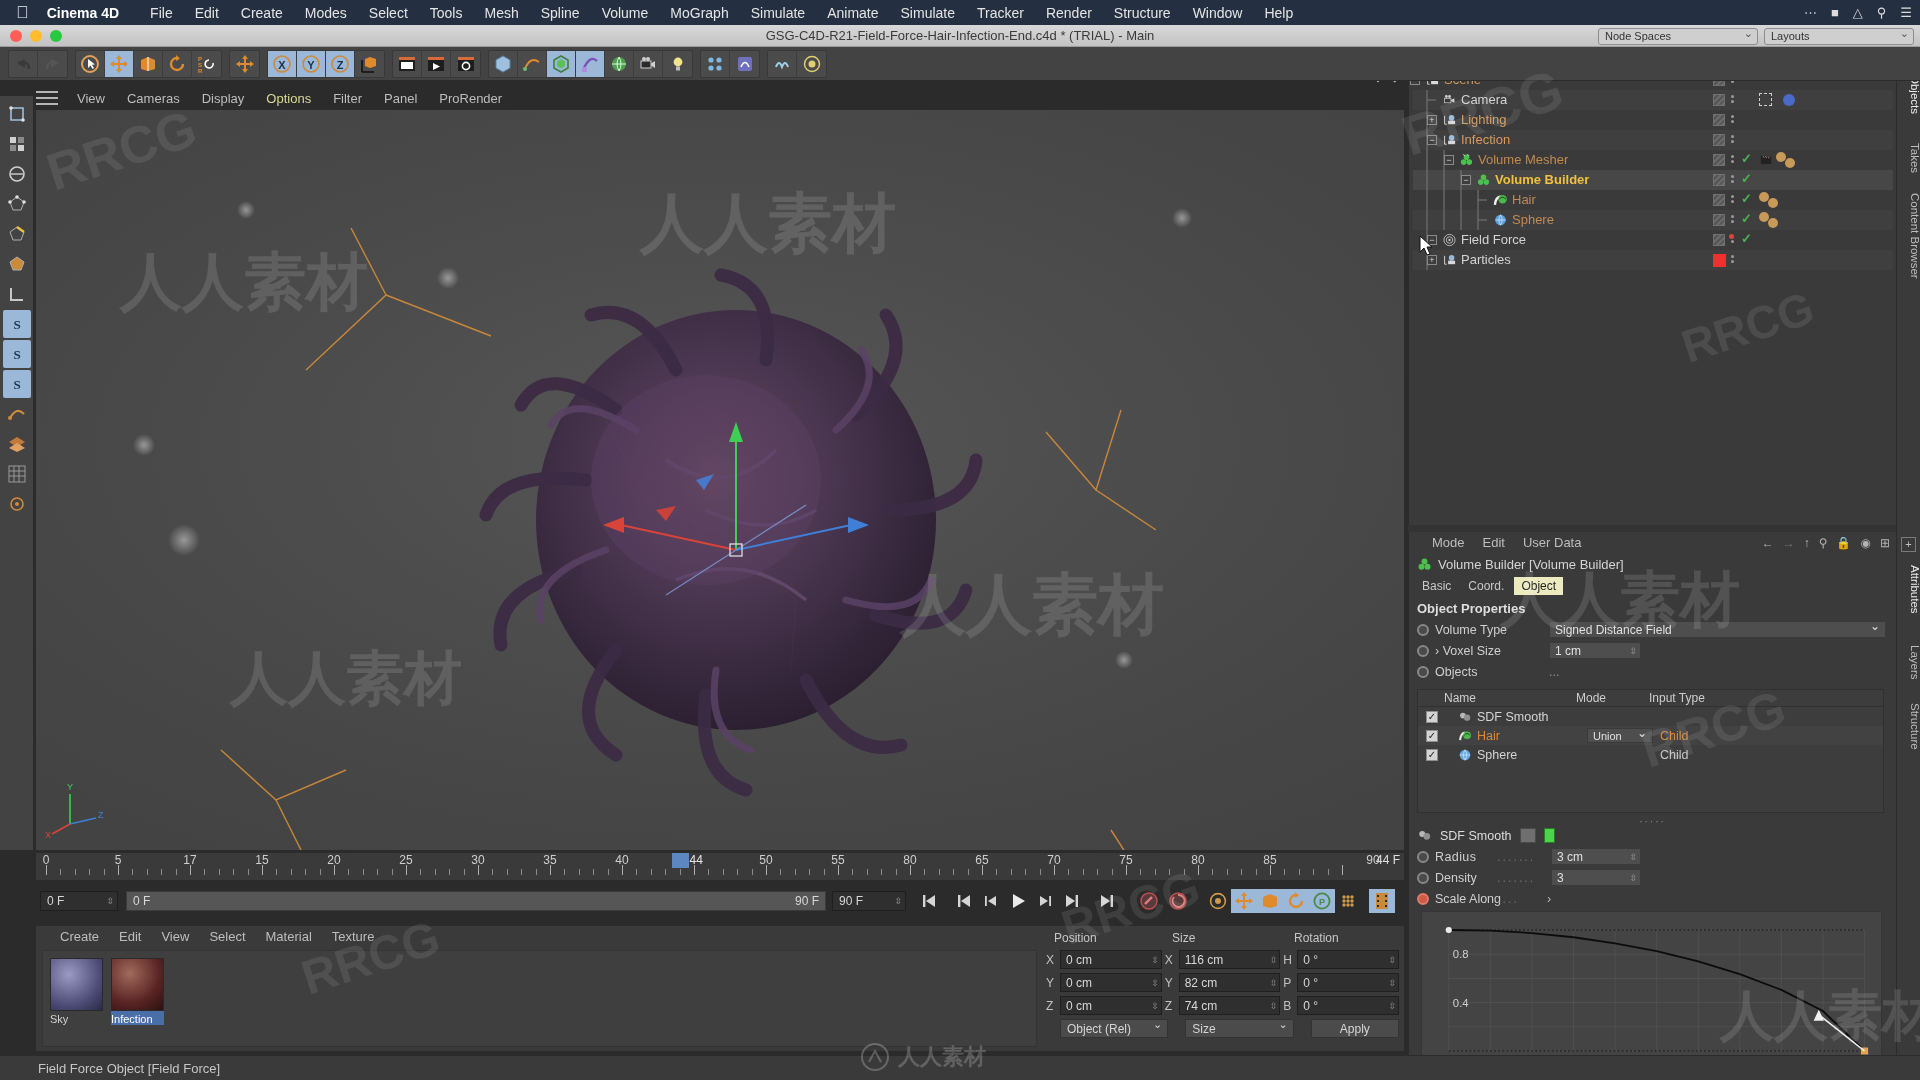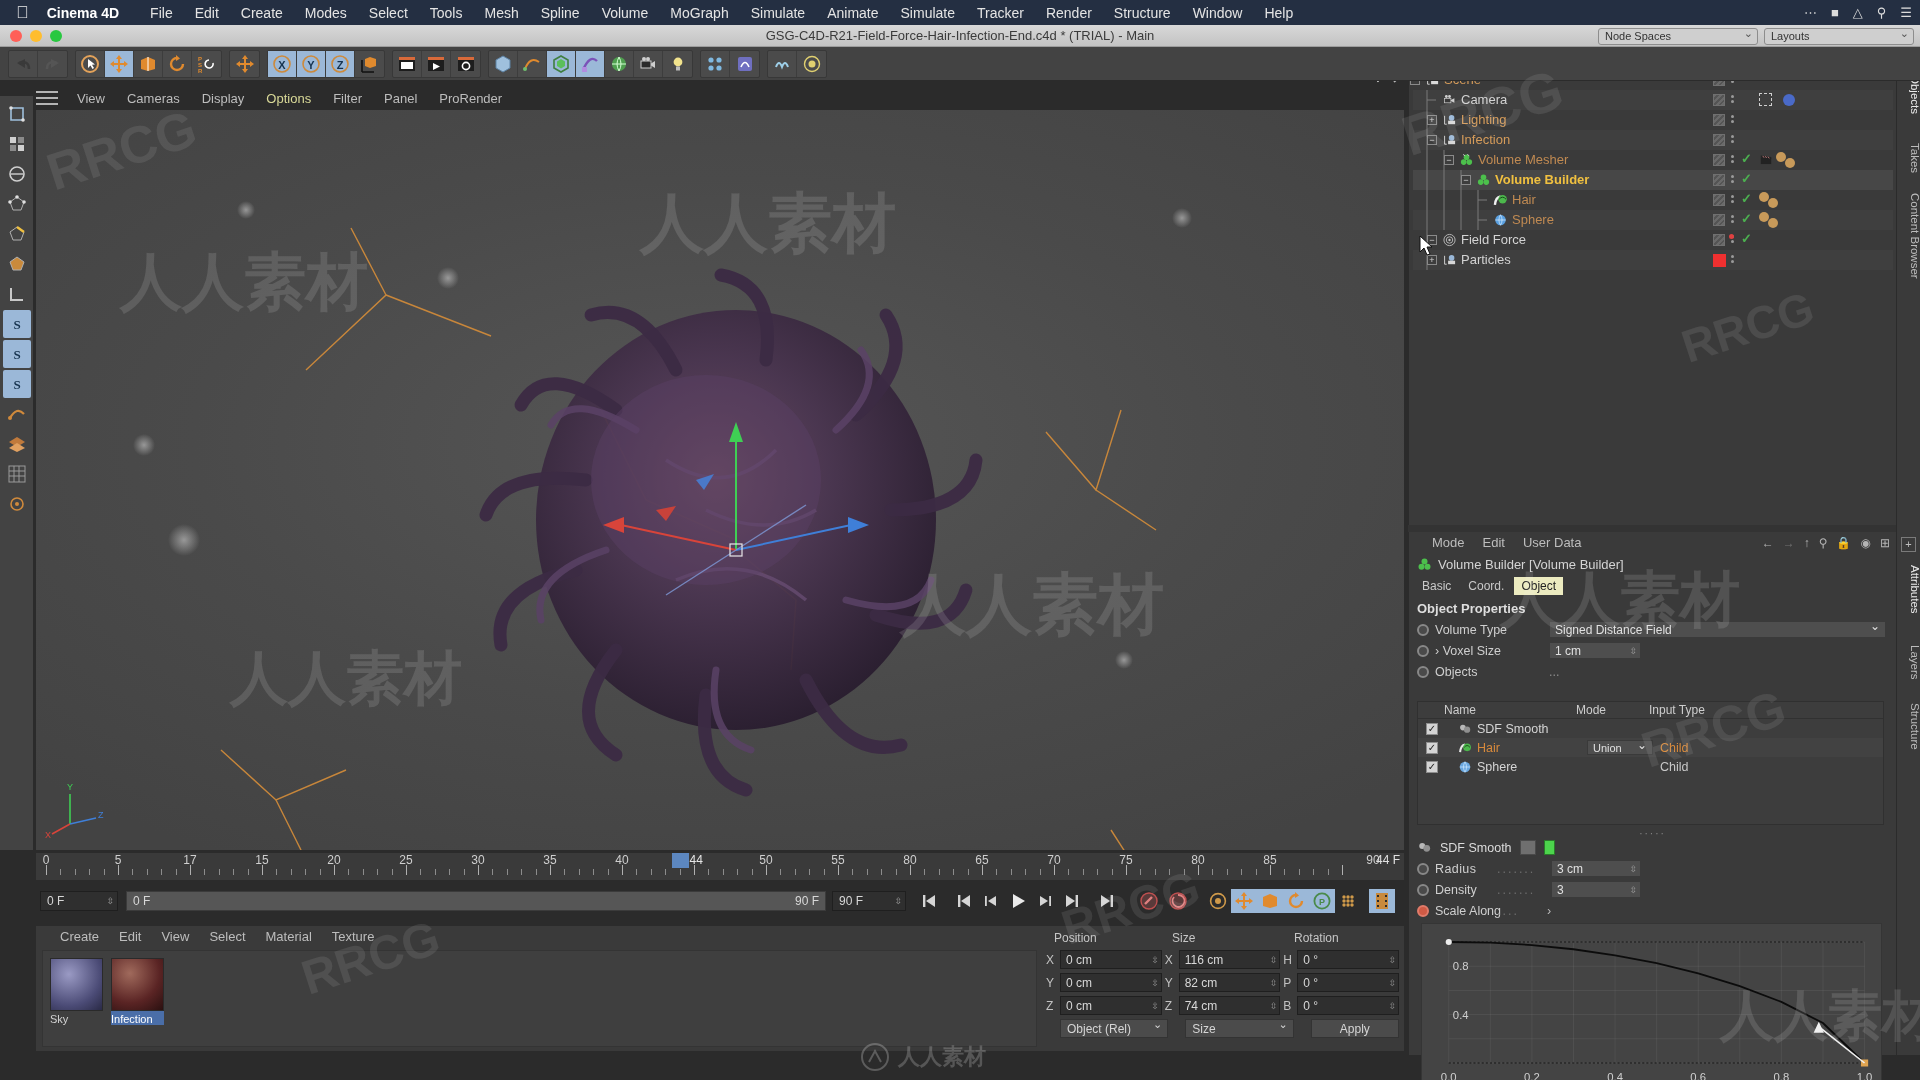--- a/index.html
+++ b/index.html
@@ -1237,21 +1237,21 @@
       </span>
       <span class="pfield spin" style="width:92px">1 cm</span>
     </div>
 
     <div class="prow">
       <span class="radio"></span>
       <span class="plab">Objects</span>
       <span style="color:#8d8d8d">...</span>
     </div>
 
-    <div style="position:relative;margin-top:19px;height:128px">
+    <div style="position:relative;margin-top:7px;height:128px">
       <div class="objlist">
         <div class="olh">
           <span style="width:26px"></span>
           <span style="width:132px">Name</span>
           <span style="width:73px">Mode</span>
           <span>Input Type</span>
         </div>
         <div class="olr">
           <span style="width:8px"></span>
           <span class="cbx">✓</span>
@@ -1371,20 +1371,24 @@
     <div style="position:absolute;top:2px;left:4px;width:15px;height:15px;border:1px solid #7a7a7a;color:#c0c0c0;font-size:11px;text-align:center;line-height:13px">+</div>
     <div class="vtab on" style="position:absolute;top:22px">Objects</div>
     <div class="vtab" style="position:absolute;top:90px">Takes</div>
     <div class="vtab" style="position:absolute;top:140px">Content Browser</div>
     <div style="position:absolute;top:490px;left:4px;width:15px;height:15px;border:1px solid #7a7a7a;color:#c0c0c0;font-size:11px;text-align:center;line-height:13px">+</div>
     <div class="vtab on" style="position:absolute;top:512px">Attributes</div>
     <div class="vtab" style="position:absolute;top:592px">Layers</div>
     <div class="vtab" style="position:absolute;top:650px">Structure</div>
   </div>
 
+  <div class="statusbar">
+    <span class="burger" style="width:20px;height:12px"><i></i><i></i><i></i></span>
+    <span>Field Force Object [Field Force]</span>
+  </div>
 
   <div class="wm" style="left:45px;top:120px;font-size:52px;transform:rotate(-18deg)">RRCG</div>
   <div class="wm" style="left:1400px;top:80px;font-size:56px;transform:rotate(-18deg)">RRCG</div>
   <div class="wm" style="left:1640px;top:700px;font-size:50px;transform:rotate(-18deg)">RRCG</div>
   <div class="wm" style="left:1060px;top:880px;font-size:48px;transform:rotate(-18deg)">RRCG</div>
   <div class="wm" style="left:300px;top:930px;font-size:48px;transform:rotate(-18deg)">RRCG</div>
   <div class="wm" style="left:1680px;top:300px;font-size:46px;transform:rotate(-18deg)">RRCG</div>
   <div class="wmc" style="left:120px;top:240px;font-size:62px">人人素材</div>
   <div class="wmc" style="left:640px;top:180px;font-size:64px">人人素材</div>
   <div class="wmc" style="left:900px;top:560px;font-size:66px">人人素材</div>

